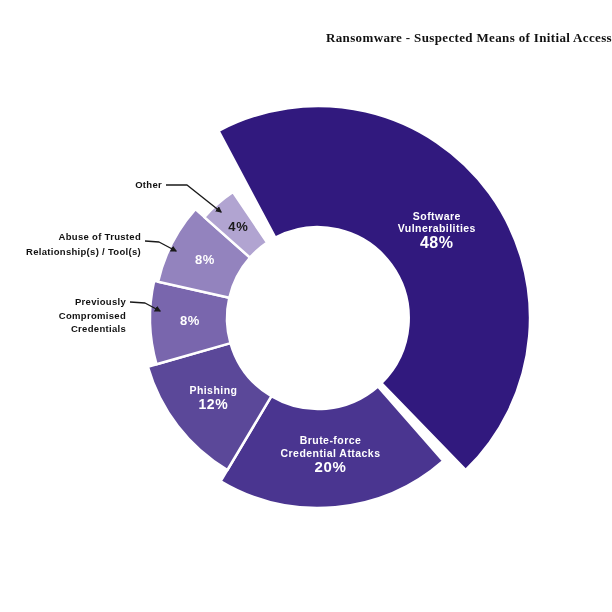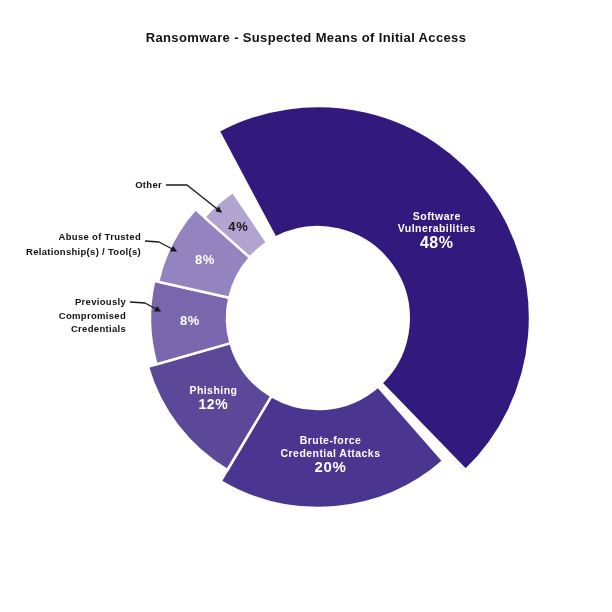--- a/index.html
+++ b/index.html
@@ -1,20 +1,20 @@
 <!DOCTYPE html>
 <html><head>
 <meta charset="utf-8">
 <style>
   html,body{margin:0;padding:0;background:#ffffff;}
   body{width:612px;height:612px;position:relative;overflow:hidden;
        font-family:"Liberation Sans", sans-serif;}
   .canvas{position:absolute;inset:0;}
-  .chart-title{position:absolute;top:30px;left:0;width:612px;text-align:center;
-       font-size:13px;font-weight:700;color:#111111;letter-spacing:.35px;}
+  .chart-title{position:absolute;top:30px;left:0;width:612px;text-align:right;
+       font-size:13px;font-weight:700;color:#111111;letter-spacing:.35px;font-family:Liberation Serif, serif;}
   svg{position:absolute;left:0;top:0;}
   .slice-name{font-weight:700;letter-spacing:.45px;}
   .slice-pct{font-weight:700;letter-spacing:.6px;}
   .outside-label{font-weight:700;letter-spacing:.3px;fill:#111111;}
   .leader{fill:none;stroke:#1a1a1a;stroke-width:1.4;stroke-linejoin:round;}
 </style>
 </head>
 <body>
 
 <div class="canvas">

